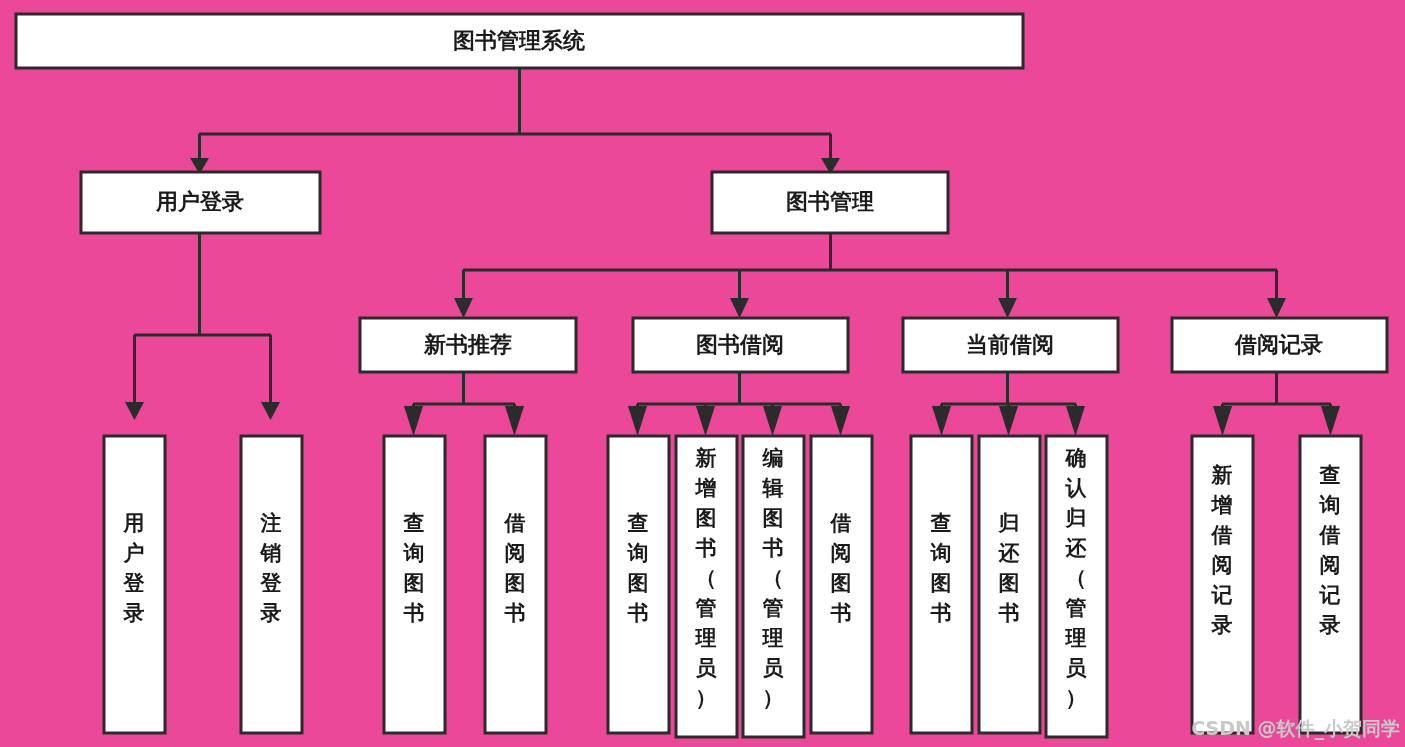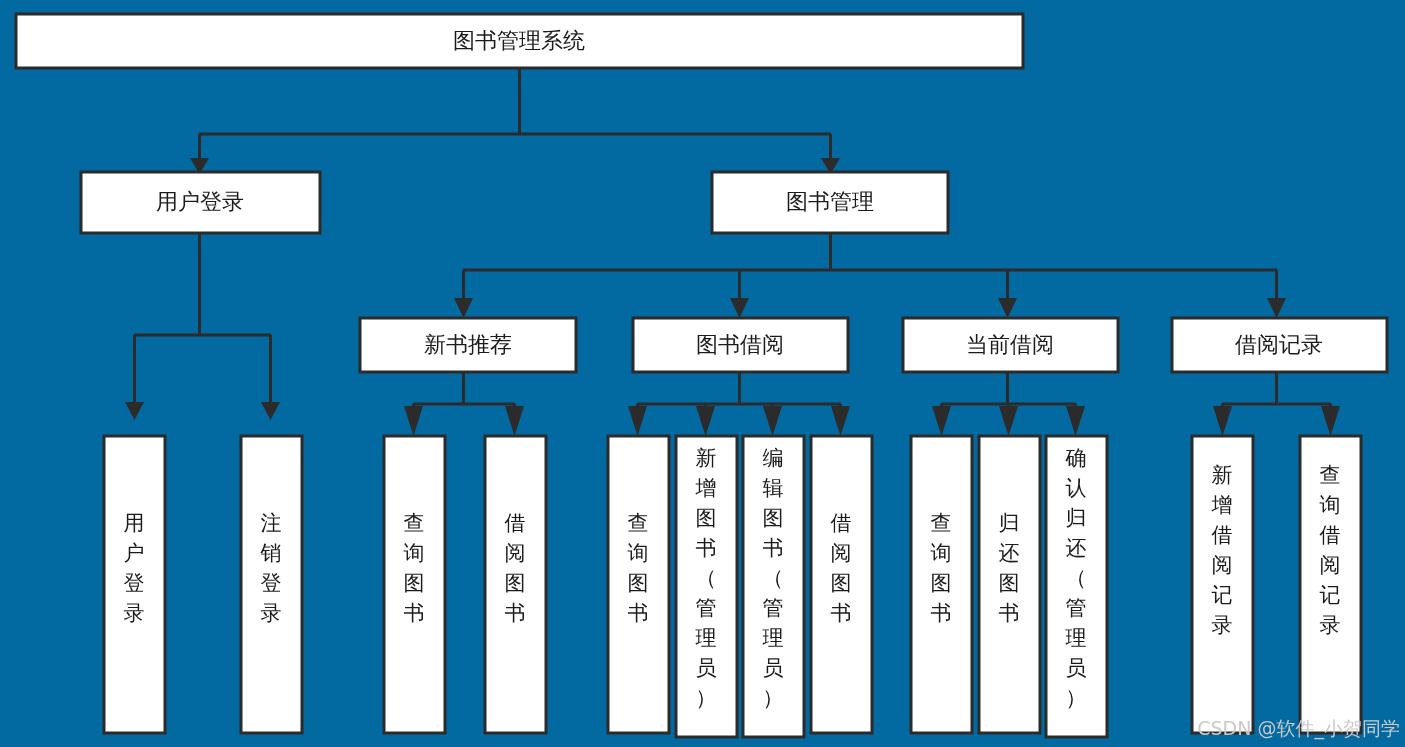--- a/index.html
+++ b/index.html
@@ -7,22 +7,23 @@
     padding: 0;
     background: #ffffff;
   }
   body {
     font-family: "DejaVu Sans", "Liberation Sans", sans-serif;
   }
   #diagram-root {
     position: relative;
     width: 1405px;
     height: 747px;
-    background: #0369a1;
+    background: #ec4899;
     overflow: hidden;
+    font-weight: bold;
   }
   svg.canvas {
     position: absolute;
     left: 0;
     top: 0;
     width: 1405px;
     height: 747px;
   }
   .node-rect {
     fill: #ffffff;

